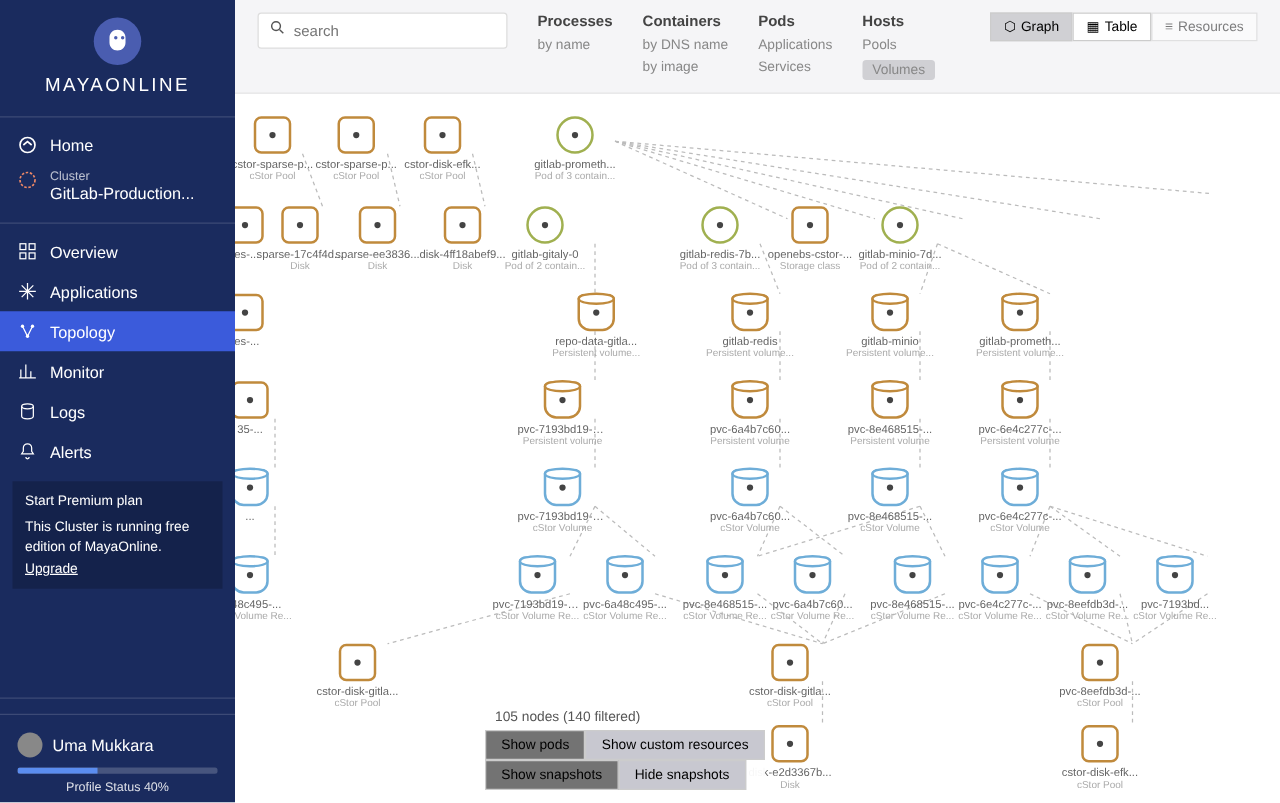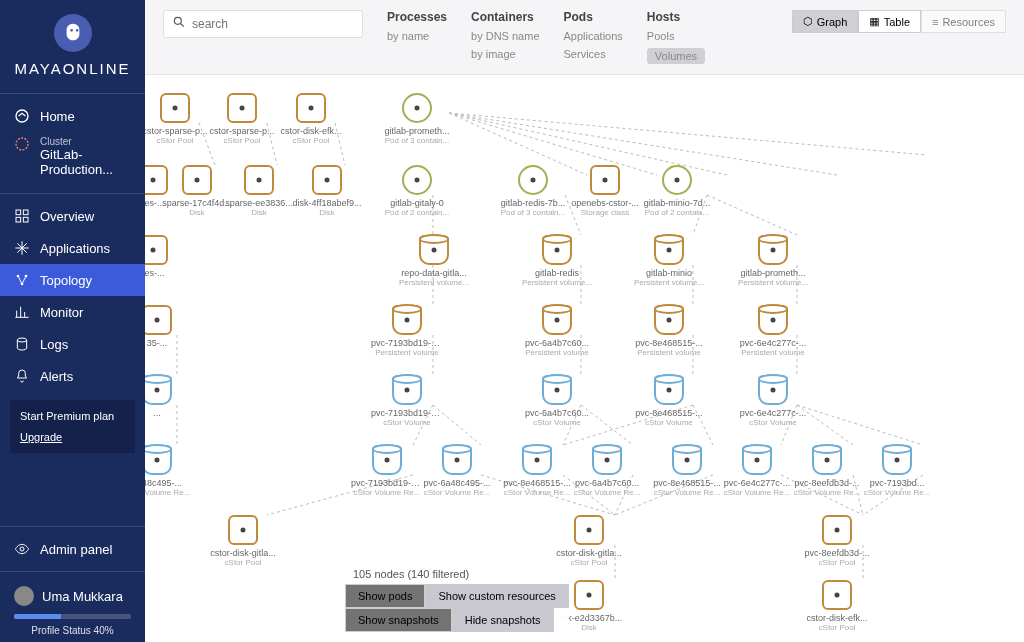--- a/index.html
+++ b/index.html
@@ -1,17 +1,17 @@
 <!DOCTYPE html>
 <html><head>
 <meta charset="utf-8">
 <style>
 *{box-sizing:border-box;margin:0;padding:0;font-family:-apple-system,BlinkMacSystemFont,"Segoe UI",sans-serif}
 body{width:1024px;height:642px;display:flex;overflow:hidden;background:#fff}
-.sidebar{width:145px;background:#1a2b5e;color:#fff;display:flex;flex-direction:column;font-size:13px}
+.sidebar{width:188px;background:#1a2b5e;color:#fff;display:flex;flex-direction:column;font-size:13px}
 .logo-area{text-align:center;padding:14px 0 10px}
 .logo-circle{width:38px;height:38px;background:#4a5db0;border-radius:50%;margin:0 auto 8px;display:flex;align-items:center;justify-content:center}
 .logo-circle svg{width:22px;height:22px;fill:#fff}
 .brand{font-size:15px;letter-spacing:2px;font-weight:300}
 .side-hr{border:0;border-top:1px solid rgba(255,255,255,.15);margin:6px 0}
 .side-item{display:flex;align-items:center;gap:10px;padding:8px 14px;cursor:pointer}
 .side-item.active{background:#3b5bdb}
 .side-item .ico{width:16px;height:16px;flex-shrink:0}
 .cluster-block{padding:4px 14px 10px;display:flex;gap:10px;align-items:flex-start}
 .cluster-label{font-size:10px;opacity:.7}
@@ -133,30 +133,25 @@
       </div>
       <div class="side-item">
         <span class="ico"><svg viewBox="0 0 24 24">
             <path d="M12 3a5 5 0 00-5 5v4l-2 3h14l-2-3V8a5 5 0 00-5-5zM10 19a2 2 0 004 0" fill="none" stroke="#fff" stroke-width="1.5"></path>
           </svg></span>
         <span>Alerts</span>
       </div>
     </div>
   <div class="premium-box">
     <div class="premium-title">Start Premium plan</div>
+    <div>This Cluster is running free edition of MayaOnline.</div>
     <span class="premium-link">Upgrade</span>
   </div>
   <div class="side-spacer"></div>
   <hr class="side-hr">
-  <div class="side-item">
-    <span class="ico"><svg viewBox="0 0 24 24">
-          <path d="M12 5C6 5 2 12 2 12s4 7 10 7 10-7 10-7-4-7-10-7zm0 10a3 3 0 110-6 3 3 0 010 6z" fill="none" stroke="#fff" stroke-width="1.5"></path>
-        </svg></span>
-    <span>Admin panel</span>
-  </div>
   <hr class="side-hr">
   <div class="user-row">
     <div class="avatar"></div>
     <span>Uma Mukkara</span>
   </div>
   <div class="progress-row">
     <div class="progress-bar">
         <div class="progress-fill"></div>
       </div>
   </div>
@@ -285,21 +280,21 @@
         <div class="node" style="left: 78px; top: 90px;">
           <div class="shape sq"></div>
           <div class="lbl">sparse-ee3836...</div>
           <div class="sub">Disk</div>
         </div>
         <div class="node" style="left: 146px; top: 90px;">
           <div class="shape sq"></div>
           <div class="lbl">disk-4ff18abef9...</div>
           <div class="sub">Disk</div>
         </div>
-        <div class="node" style="left: 236px; top: 90px;">
+        <div class="node" style="left: 212px; top: 90px;">
           <div class="shape hex"></div>
           <div class="lbl">gitlab-gitaly-0</div>
           <div class="sub">Pod of 2 contain...</div>
         </div>
         <div class="node" style="left: 352px; top: 90px;">
           <div class="shape hex"></div>
           <div class="lbl">gitlab-redis-7b...</div>
           <div class="sub">Pod of 3 contain...</div>
         </div>
         <div class="node" style="left: 424px; top: 90px;">

